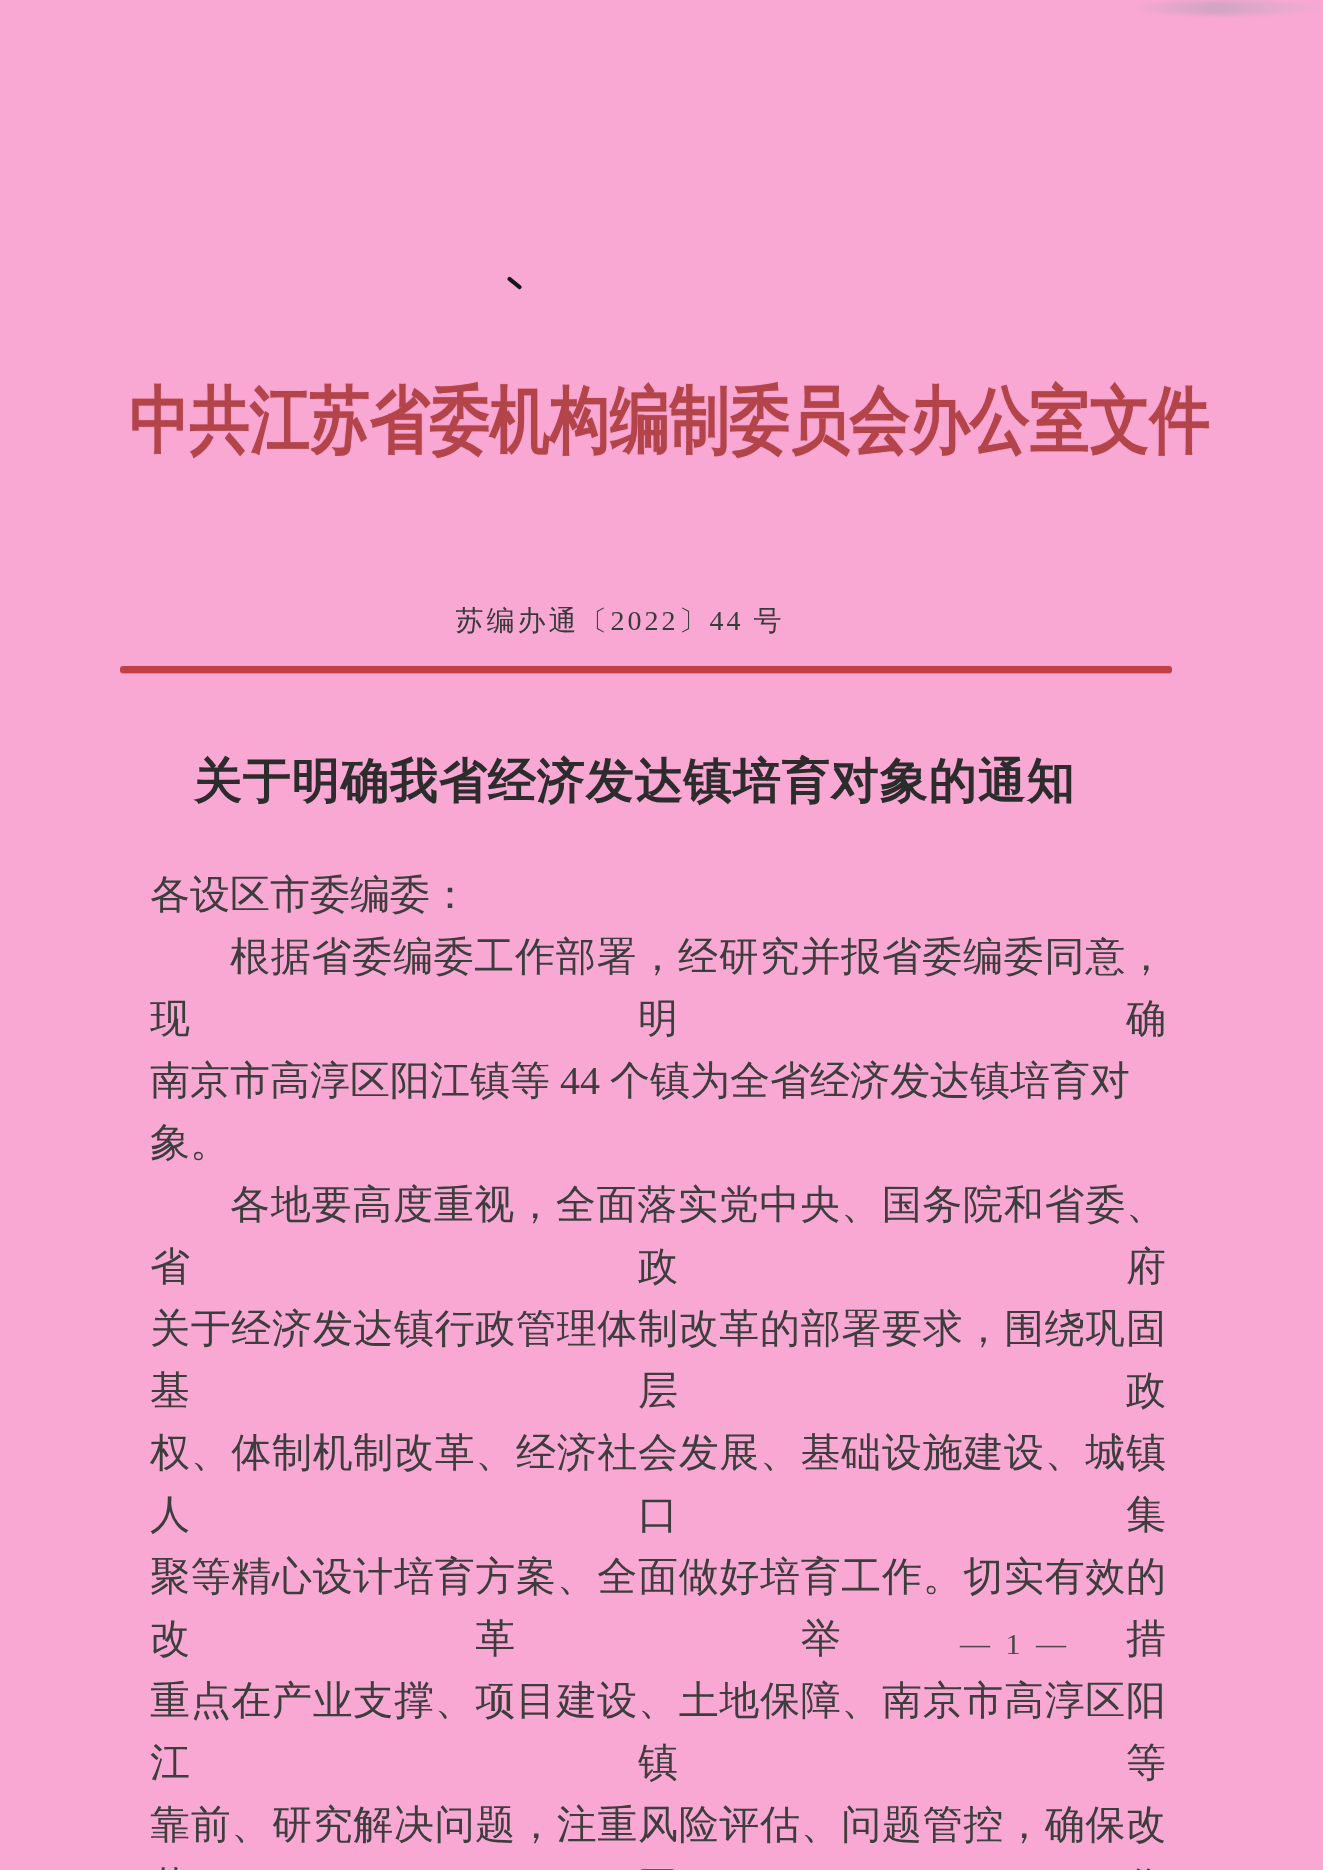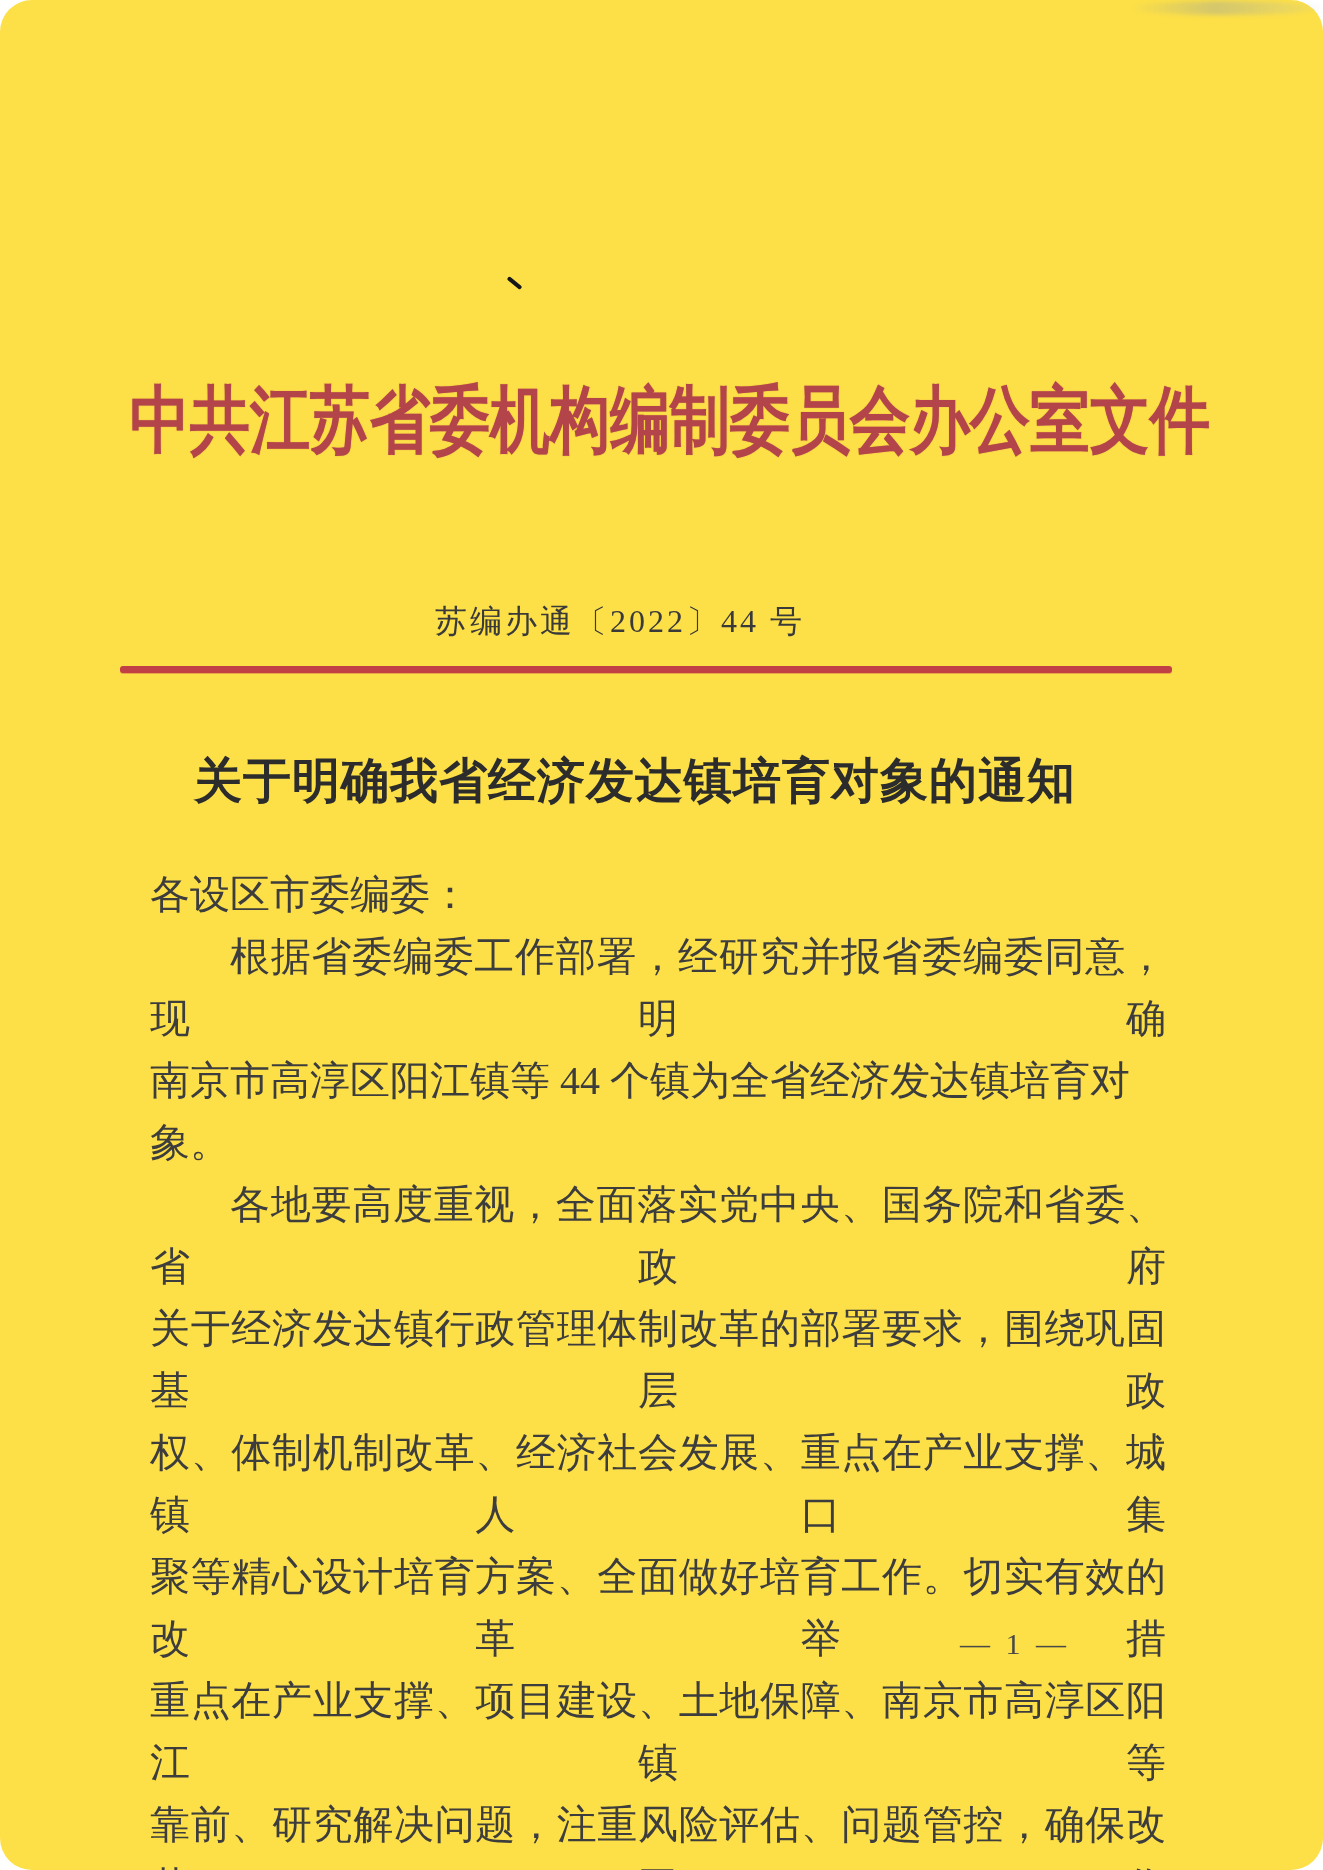--- a/index.html
+++ b/index.html
@@ -11,22 +11,21 @@
   html, body { margin: 0; padding: 0; }
   body {
     width: 1323px; height: 1870px;
     background: #ffffff;
     font-family: "Liberation Serif", "DejaVu Serif", serif;
     position: relative;
     overflow: hidden;
   }
   .page {
     position: absolute; inset: 0;
-    background: #fde047;
-    border-radius: 32px;
+    background: #f9a8d4;
   }
   
   .smudge {
     position: absolute; top: 1px; right: 0;
     width: 195px; height: 14px;
     background: linear-gradient(90deg,
       rgba(165,175,180,0) 0%,
       rgba(150,160,166,0.40) 45%,
       rgba(170,180,186,0.22) 80%,
       rgba(180,188,192,0.05) 100%);
@@ -51,21 +50,21 @@
     text-align-last: justify;
     transform: scaleY(1.22);
     transform-origin: top center;
     white-space: nowrap;
     text-shadow: 0 0 1px rgba(178,68,74,0.55);
   }
   .docnum {
     position: absolute; left: 120px; top: 597px;
     width: 1000px;
     text-align: center;
-    font-size: 32px; line-height: 48px;
+    font-size: 28px; line-height: 48px;
     letter-spacing: 3px;
     color: #3a3a3a;
   }
   .redrule {
     position: absolute; left: 120px; top: 666px;
     width: 1052px; height: 7px;
     background: var(--rule-red, #c04046);
     border-radius: 3px;
     box-shadow: 0 1px 0 rgba(192,64,70,0.35);
   }
@@ -114,21 +113,21 @@
   <div class="redrule"></div>
 
   <h1 class="title">关于明确我省经济发达镇培育对象的通知</h1>
 
   <div class="body-block">
     <div class="line">各设区市委编委：</div>
     <div class="line indent fill">根据省委编委工作部署，经研究并报省委编委同意，现明确</div>
     <div class="line">南京市高淳区阳江镇等 44 个镇为全省经济发达镇培育对象。</div>
     <div class="line indent fill">各地要高度重视，全面落实党中央、国务院和省委、省政府</div>
     <div class="line fill">关于经济发达镇行政管理体制改革的部署要求，围绕巩固基层政</div>
-    <div class="line fill">权、体制机制改革、经济社会发展、重点在产业支撑、城镇人口集</div>
+    <div class="line fill">权、体制机制改革、经济社会发展、基础设施建设、城镇人口集</div>
     <div class="line fill">聚等精心设计培育方案、全面做好培育工作。切实有效的改革举措</div>
     <div class="line fill">重点在产业支撑、项目建设、土地保障、南京市高淳区阳江镇等</div>
     <div class="line fill">靠前、研究解决问题，注重风险评估、问题管控，确保改革工作</div>
   </div>
 
   <div class="pagenum">— 1 —</div>
 
 </div>
 
 </body></html>

